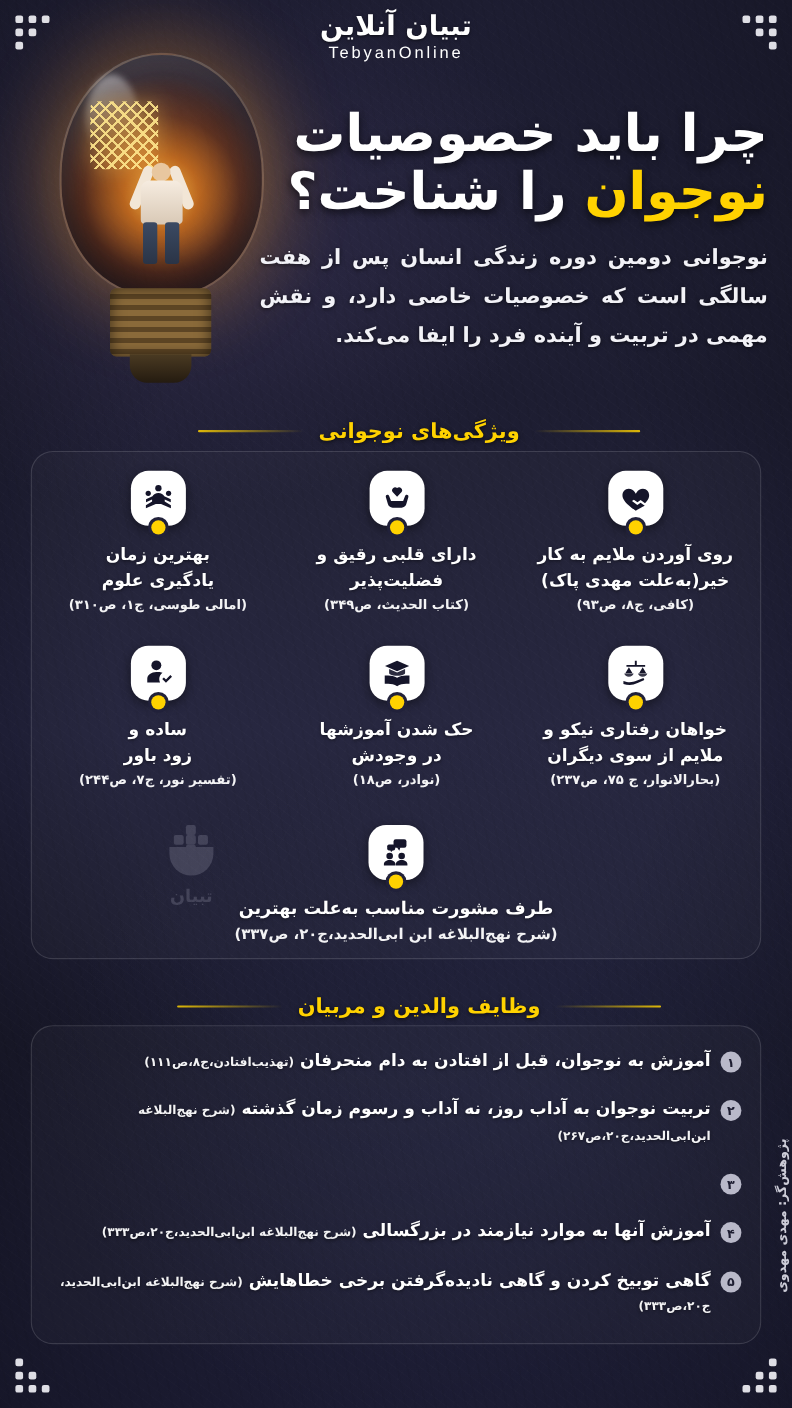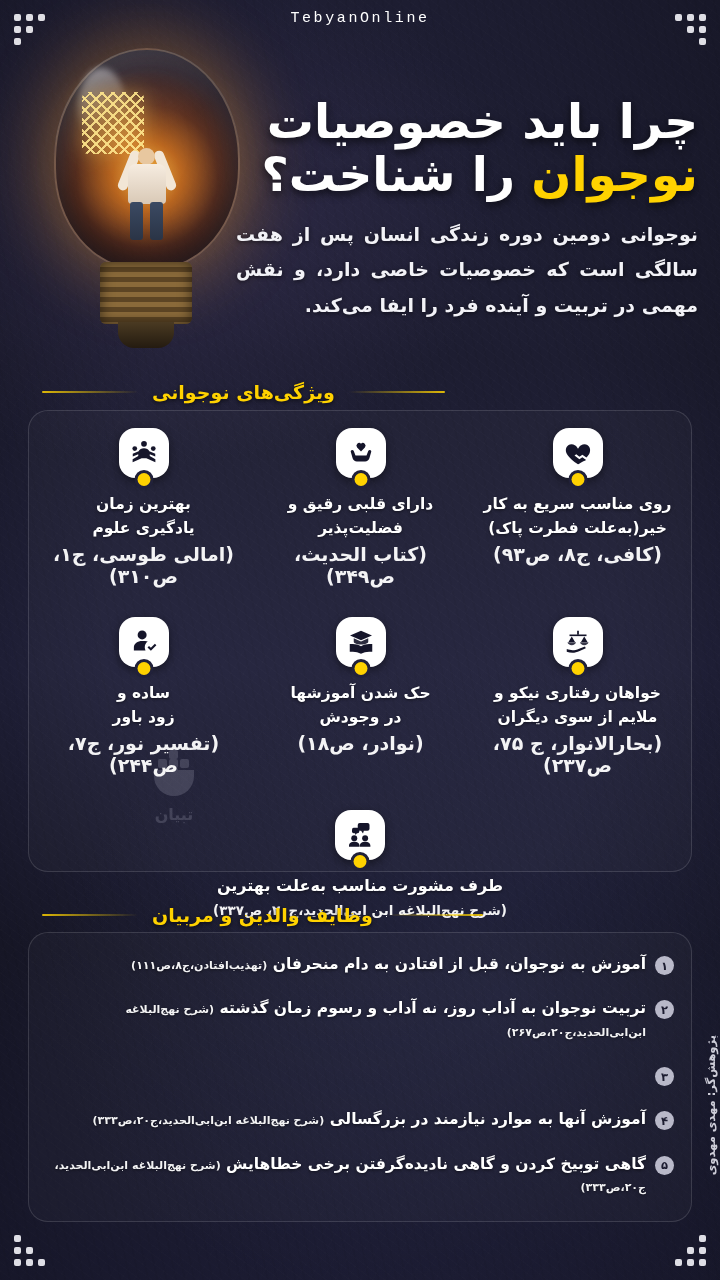--- a/index.html
+++ b/index.html
@@ -47,21 +47,21 @@
   .logo-wrap{
     position:absolute; top:10px; left:0; right:0;
     display:flex; flex-direction:column; align-items:center; gap:2px; z-index:6;
   }
   .logo-fa{
     font-size:25px; font-weight:bold; color:#fff; letter-spacing:.5px;
     line-height:1.1; text-shadow:0 1px 3px rgba(0,0,0,.6);
   }
   .logo-en{
     font-size:15px; color:#fff; letter-spacing:2.6px; font-weight:500;
-    font-family:Liberation Mono, monospace;
+    font-family:Liberation Sans, sans-serif;
   }
 
   
   .bulb { position:absolute; left:18px; top:40px; width:250px; height:360px; z-index:4; }
   .glass{
     position:absolute; left:36px; top:8px; width:186px; height:222px; border-radius:50% 50% 46% 46%;
     background:
       radial-gradient(circle at 50% 58%, rgba(255,190,70,.95) 0%, rgba(230,120,20,.72) 22%, rgba(120,50,12,.55) 46%, rgba(40,26,30,.55) 70%, rgba(25,22,34,.5) 100%),
       linear-gradient(150deg, rgba(255,255,255,.22), rgba(255,255,255,0) 45%);
     box-shadow:0 0 60px 18px rgba(255,160,40,.28), inset 0 -16px 40px rgba(0,0,0,.5), inset 0 12px 26px rgba(255,255,255,.12);
@@ -109,21 +109,21 @@
     text-shadow:0 3px 8px rgba(0,0,0,.65);
   }
   .title-line .hl{ color:#ffd200; }
   .subtitle{
     margin-top:16px; font-size:19px; line-height:1.85; color:#f2f2f7; font-weight:bold;
     text-shadow:0 1px 4px rgba(0,0,0,.6); text-align:justify; direction:rtl;
   }
 
   
   .section-head{
-    position:relative; display:flex; align-items:center; justify-content:flex-end; gap:14px;
+    position:relative; display:flex; align-items:center; justify-content:center; gap:14px;
     color:#ffd200; font-size:19px; font-weight:bold; text-shadow:0 1px 4px rgba(0,0,0,.7);margin-left:42px;
   }
   .section-head .rule{
     display:block; width:96px; height:2px; border-radius:2px;
     background:linear-gradient(90deg, rgba(255,210,0,0), rgba(255,210,0,.85));
   }
   .section-head .rule.rev{ background:linear-gradient(270deg, rgba(255,210,0,0), rgba(255,210,0,.85)); }
 
   
   .features-head{ position:absolute; top:381px; left:0; right:0; z-index:5; }
@@ -144,21 +144,21 @@
     display:flex; align-items:center; justify-content:center; margin-bottom:14px;
     box-shadow:0 3px 10px rgba(0,0,0,.45);
   }
   .badge:after{
     content:""; position:absolute; bottom:-8px; left:50%; transform:translateX(-50%);
     width:13px; height:13px; border-radius:50%; background:#ffd200;
     box-shadow:0 0 0 3px #21213a;
   }
   .badge svg{ width:30px; height:30px; fill:#15152a; }
   .cell-title{ font-size:15.5px; font-weight:bold; line-height:1.55; color:#fff; text-shadow:0 1px 3px rgba(0,0,0,.5); }
-  .cell-src{ margin-top:3px; font-size:19px; font-weight:bold; color:#fff; opacity:.95; }
+  .cell-src{ margin-top:3px; font-size:12px; font-weight:bold; color:#fff; opacity:.95; }
   .cell.wide .cell-title{ font-size:16px; }
   .cell.wide .cell-src{ font-size:13.5px; }
 
   .watermark{
     position:absolute; left:128px; top:748px; width:92px; text-align:center; opacity:.18; z-index:4;
   }
   .watermark .mark{ width:52px; height:52px; margin:0 auto 5px; position:relative; }
   .watermark .mark .bowl{
     position:absolute; left:6px; top:22px; width:40px; height:26px; border-radius:0 0 20px 20px; background:#cfcfe2;
   }
@@ -223,20 +223,21 @@
   <div class="corner c-br">
     <span style="right:0;bottom:0"></span>
       <span style="right:12px;bottom:0"></span>
       <span style="right:24px;bottom:0"></span>
     <span style="right:0;bottom:12px"></span>
       <span style="right:12px;bottom:12px"></span>
     <span style="right:0;bottom:24px"></span>
   </div>
 
   <div class="logo-wrap">
+    <div class="logo-fa">تبیان آنلاین</div>
     <div class="logo-en">TebyanOnline</div>
   </div>
 
   <div class="bulb">
     <div class="bulb-glow"></div>
     <div class="glass"></div>
     <div class="filament"></div>
     <div class="figure">
       <div class="fig-arm l"></div>
       <div class="fig-arm r"></div>
@@ -280,22 +281,22 @@
   <div class="grid">
     <div class="row">
 
       <div class="cell">
         <div class="badge">
           <svg viewBox="0 0 24 24">
               <path d="M12 21s-7.5-4.7-9.3-9.1C1.4 8.6 3.3 5 6.8 5c2 0 3.6 1.1 4.4 2.4l.8 1.2.8-1.2C13.6 6.1 15.2 5 17.2 5c3.5 0 5.4 3.6 4.1 6.9-.5 1.2-1.5 2.5-2.6 3.7l-3.2-2.3-2.3 1.6-2.6-1.9-1.4 1 3.9 2.9 2.4-1.6 3 2.2C15.8 18.8 12 21 12 21z"></path>
             </svg>
         </div>
         <div class="cell-title">
-          <div>روی مناسب سریع به کار</div>
-          <div>خیر(به‌علت فطرت پاک)</div>
+          <div>روی آوردن ملایم به کار</div>
+          <div>خیر(به‌علت مهدی پاک)</div>
         </div>
         <div class="cell-src">(کافی، ج۸، ص۹۳)</div>
       </div>
 
       <div class="cell">
         <div class="badge">
           <svg viewBox="0 0 24 24">
               <path d="M12 10.8 8.9 7.6A2.2 2.2 0 0 1 12 4.5a2.2 2.2 0 0 1 3.1 3.1L12 10.8z"></path>
               <path d="M5 9.5c-.8 0-1.4.7-1.2 1.5l1.5 5.2c.4 1.5 1.8 2.6 3.4 2.6h6.6c1.6 0 3-1.1 3.4-2.6l1.5-5.2c.2-.8-.4-1.5-1.2-1.5-.5 0-1 .3-1.2.8L16.4 14H7.6l-1.4-3.7c-.2-.5-.7-.8-1.2-.8z"></path>
             </svg>

